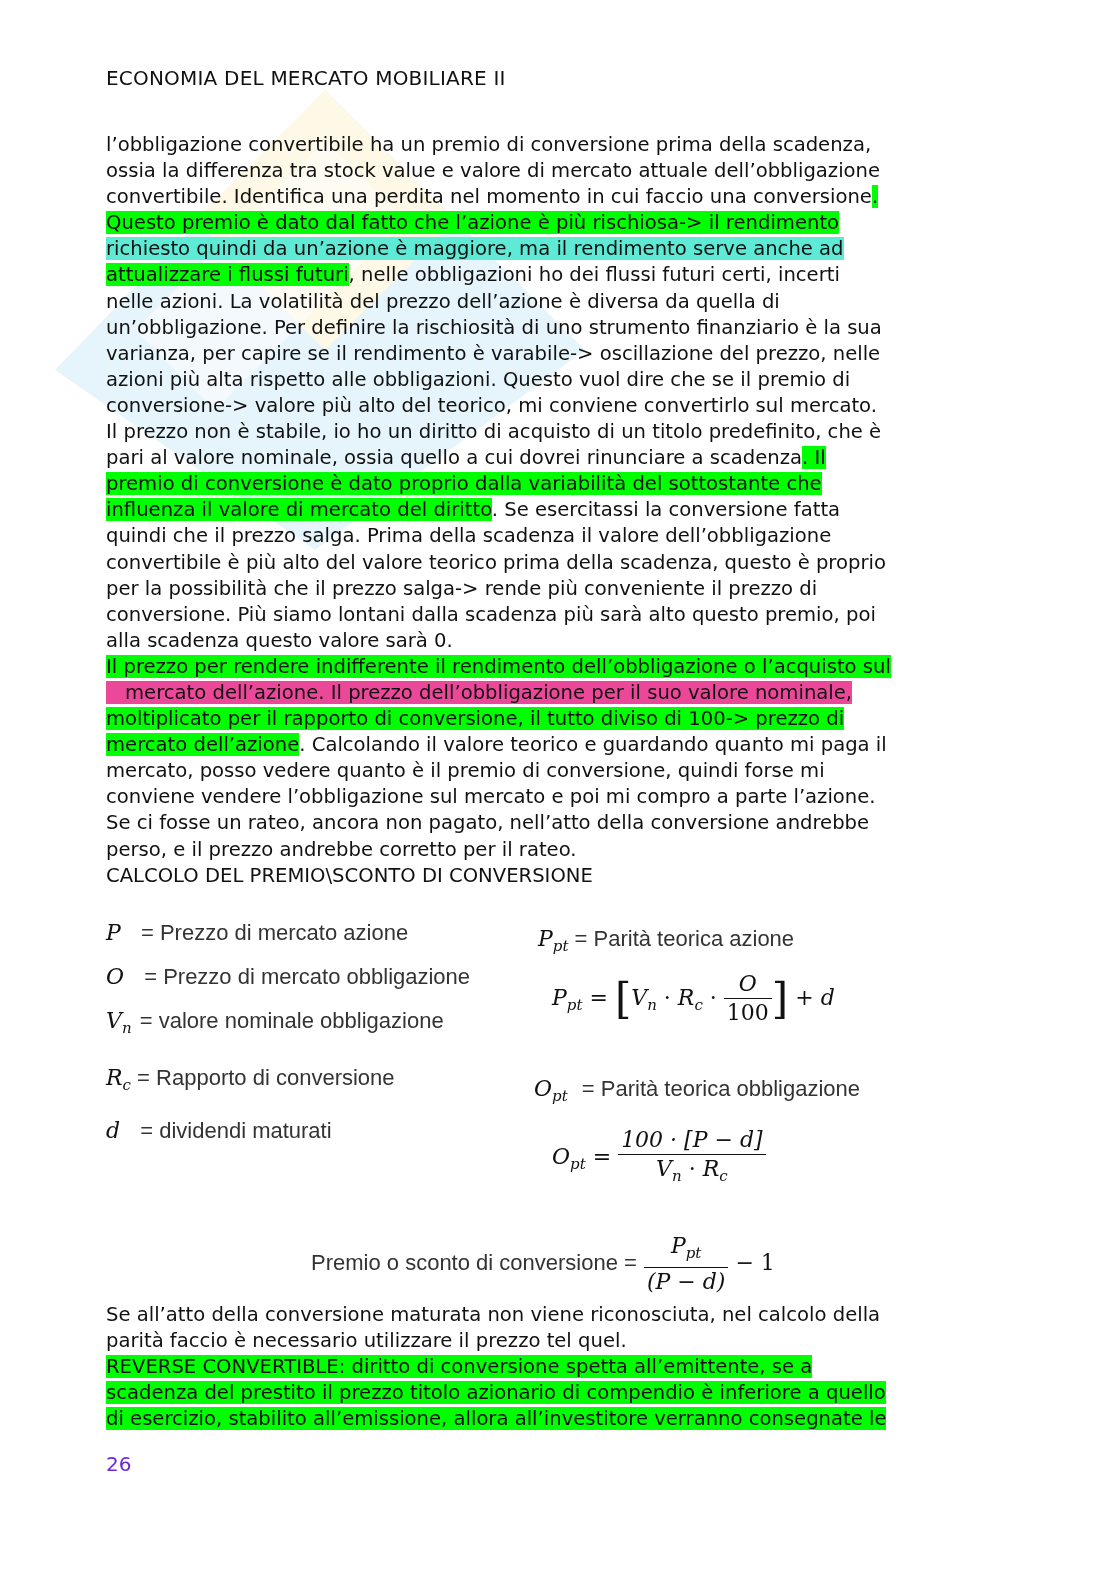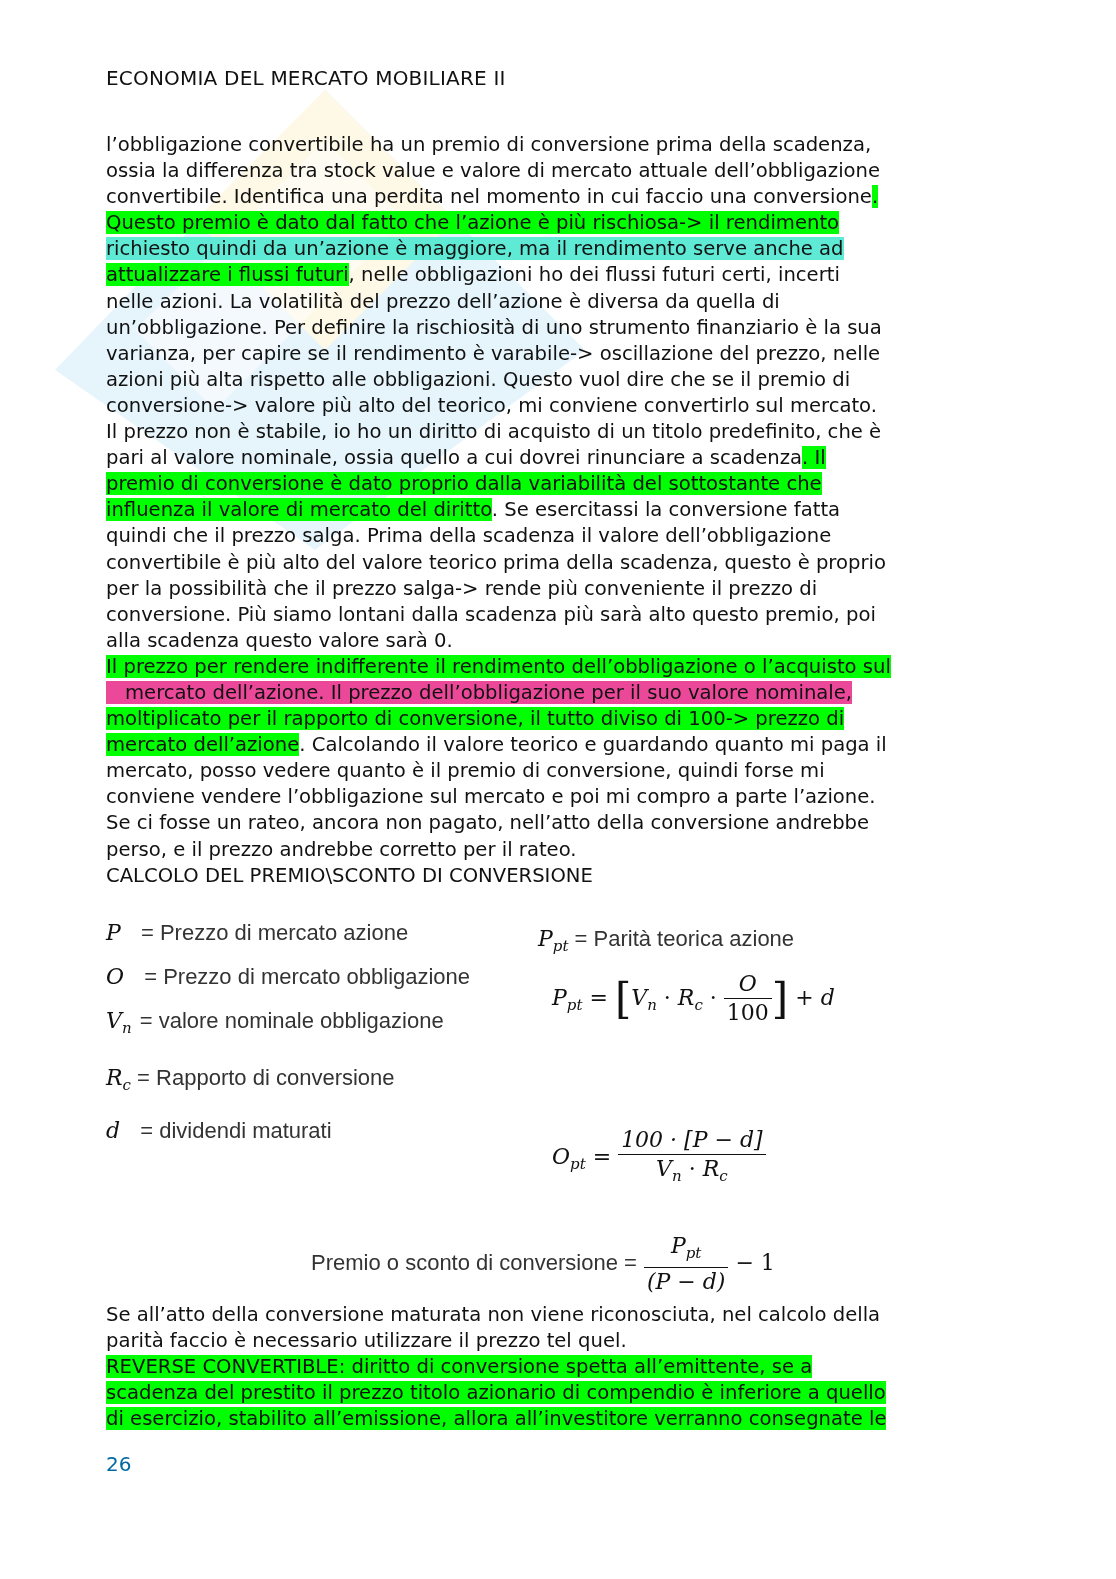--- a/index.html
+++ b/index.html
@@ -14,21 +14,21 @@
   .def { position: absolute; font-family: "Liberation Sans", sans-serif; font-size: 22px; color: #333; white-space: nowrap; }
   .sym { font-family: "DejaVu Serif", serif; font-style: italic; color: #111; }
   .sub { font-size: 15px; vertical-align: -5px; }
   .math { position: absolute; font-family: "DejaVu Serif", serif; font-style: italic; font-size: 22px; color: #111; white-space: nowrap; }
   .frac { display: inline-block; vertical-align: middle; text-align: center; font-style: italic; }
   .frac .num { display: block; padding: 0 3px; border-bottom: 1.6px solid #111; line-height: 28px; }
   .frac .den { display: block; padding: 0 3px; line-height: 28px; }
   .upright { font-style: normal; }
   .bracket { font-style: normal; font-size: 42px; vertical-align: middle; font-weight: 200; }
   .after-text { position: absolute; left: 106px; top: 1302px; width: 900px; font-family: "DejaVu Sans", sans-serif; font-size: 19.6px; line-height: 26.1px; color: #111; }
-  .pagenum { position: absolute; left: 106px; top: 1452px; font-family: "DejaVu Sans", sans-serif; font-size: 20px; color: #0369a1; }
+  .pagenum { position: absolute; left: 106px; top: 1452px; font-family: "DejaVu Sans", sans-serif; font-size: 20px; color: #6d28d9; }
 </style>
 </head>
 <body>
 
 <div class="page">
 
   <svg class="watermark" viewBox="0 0 560 520">
     <polygon points="30,340 300,60 560,320 290,520" fill="#7cc4ee"></polygon>
     <polygon points="300,60 430,190 300,320 170,190" fill="#f5e27a"></polygon>
     <polygon points="110,300 300,110 380,190 190,380" fill="#ffffff" opacity="0.5"></polygon>
@@ -103,20 +103,24 @@
       <span class="upright">·</span>
       <span>R</span><span class="sub">c</span>
       <span class="upright">·</span>
       <span class="frac">
         <span class="num">O</span>
         <span class="den upright">100</span>
       </span><span class="bracket">]</span>
       <span>+ d</span>
     </div>
 
+    <div class="def" style="left:534px; top:1076px;">
+      <span class="sym">O</span><span class="sym sub">pt</span>
+      <span style="margin-left:8px">= Parità teorica obbligazione</span>
+    </div>
 
     <div class="math" style="left:552px; top:1126px;">
       <span>O</span><span class="sub">pt</span>
       <span class="upright">=</span>
       <span class="frac">
         <span class="num">100 · [P − d]</span>
         <span class="den"><span>V</span><span class="sub">n</span><span class="upright"> · </span><span>R</span><span class="sub">c</span></span>
       </span>
     </div>
 

